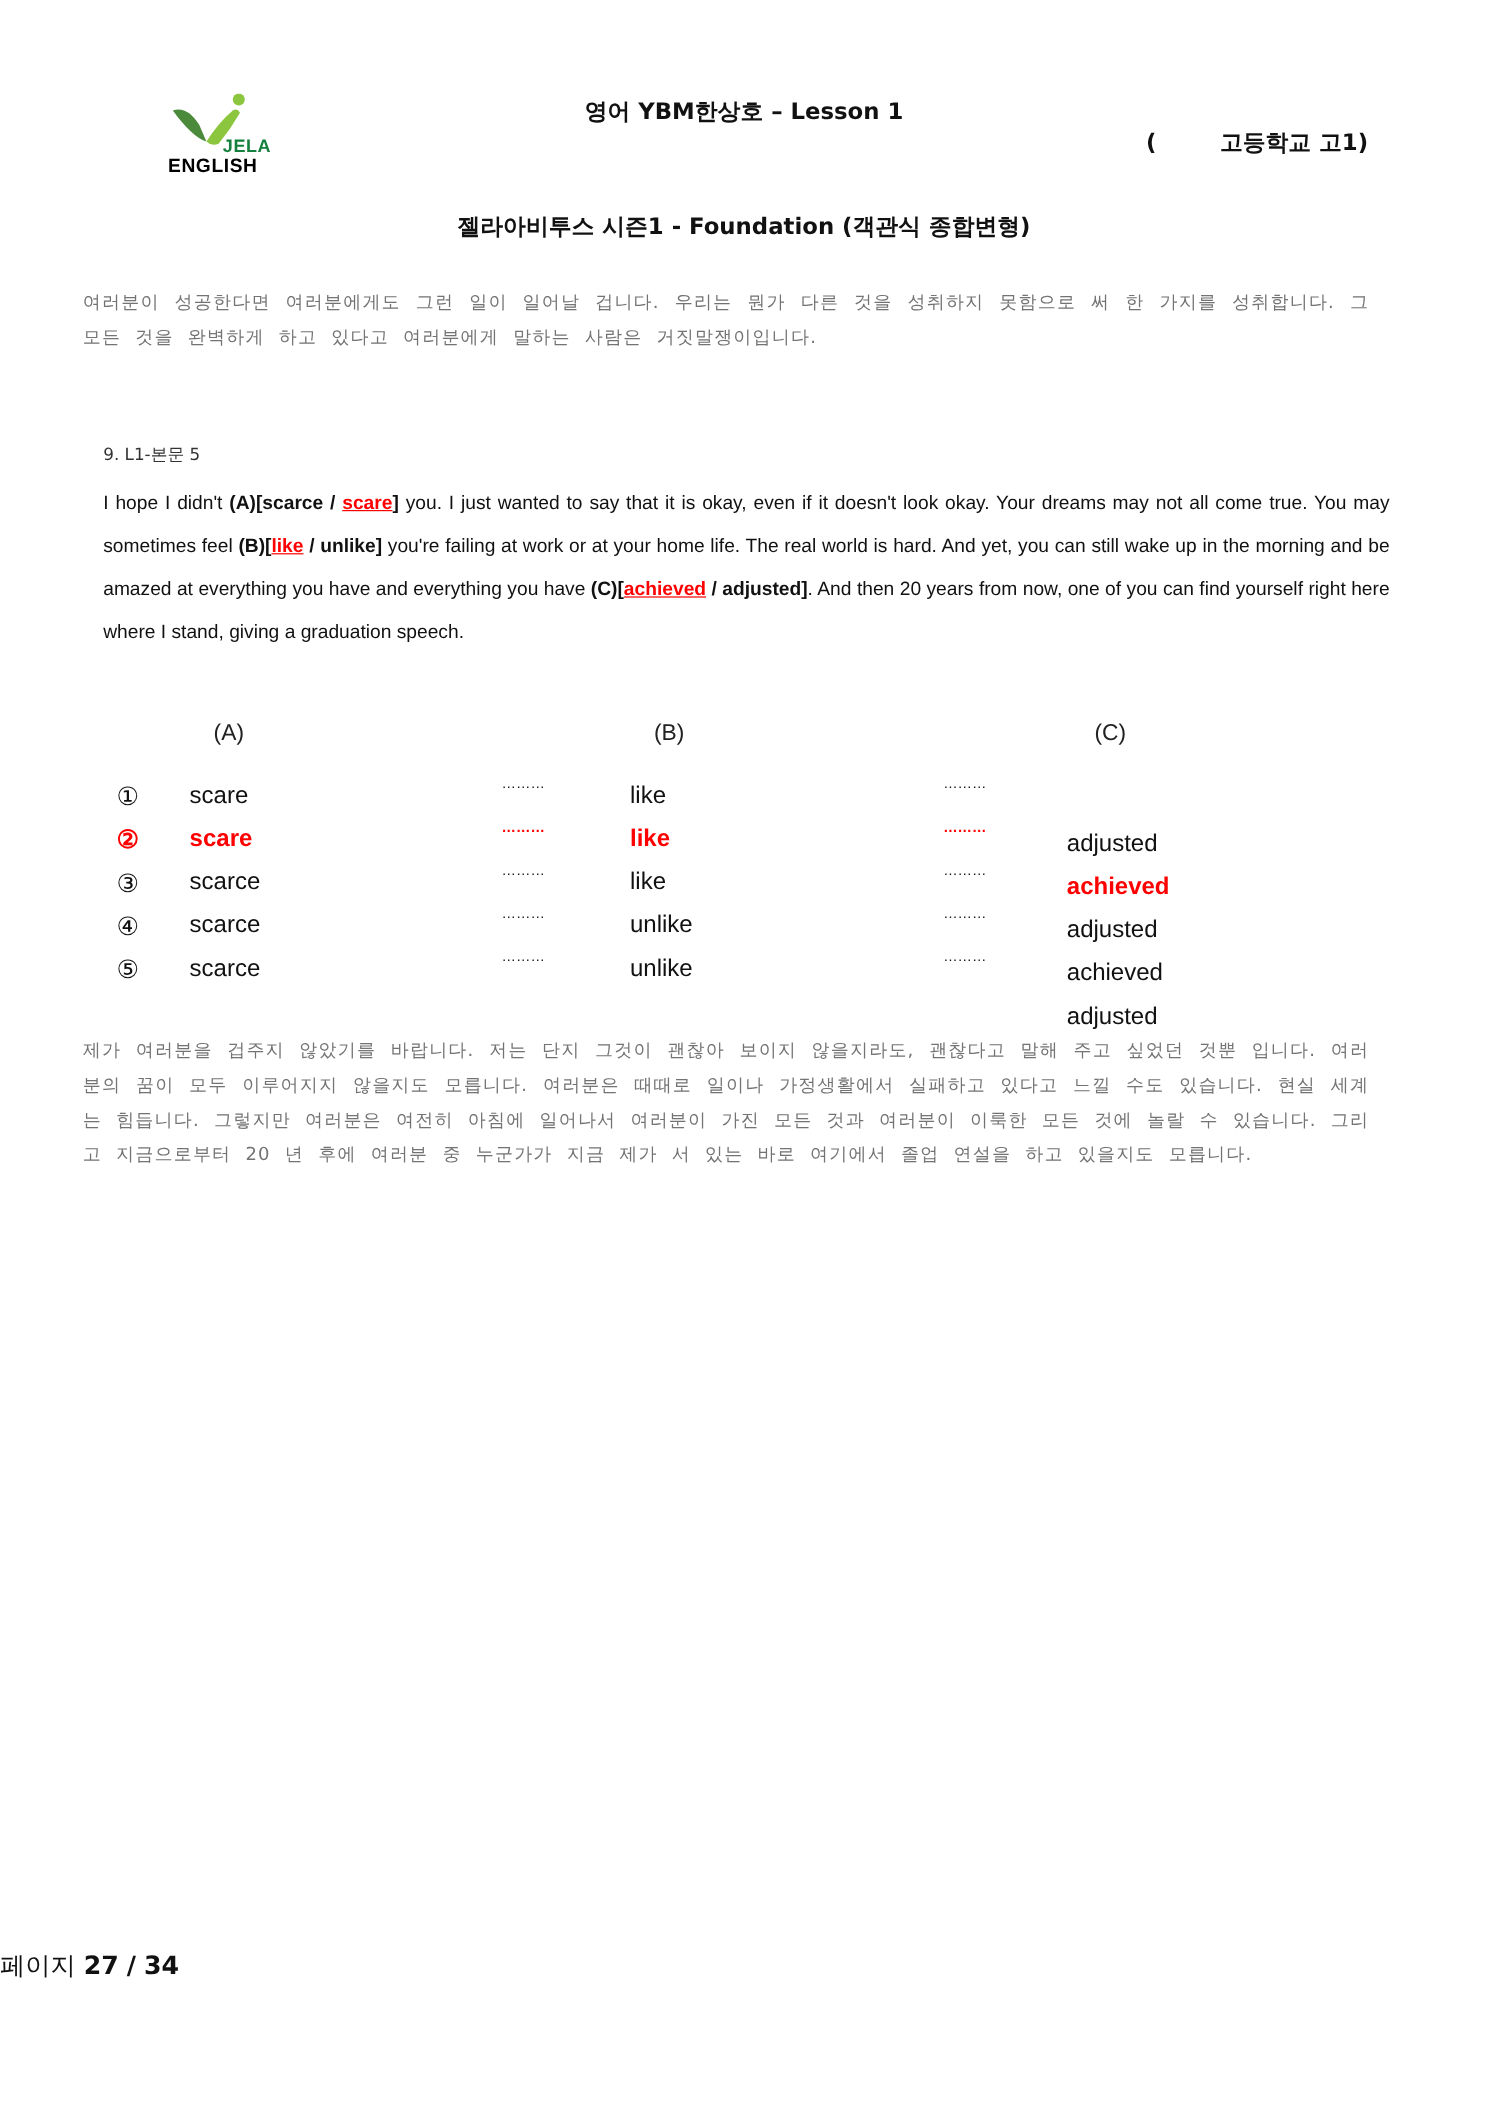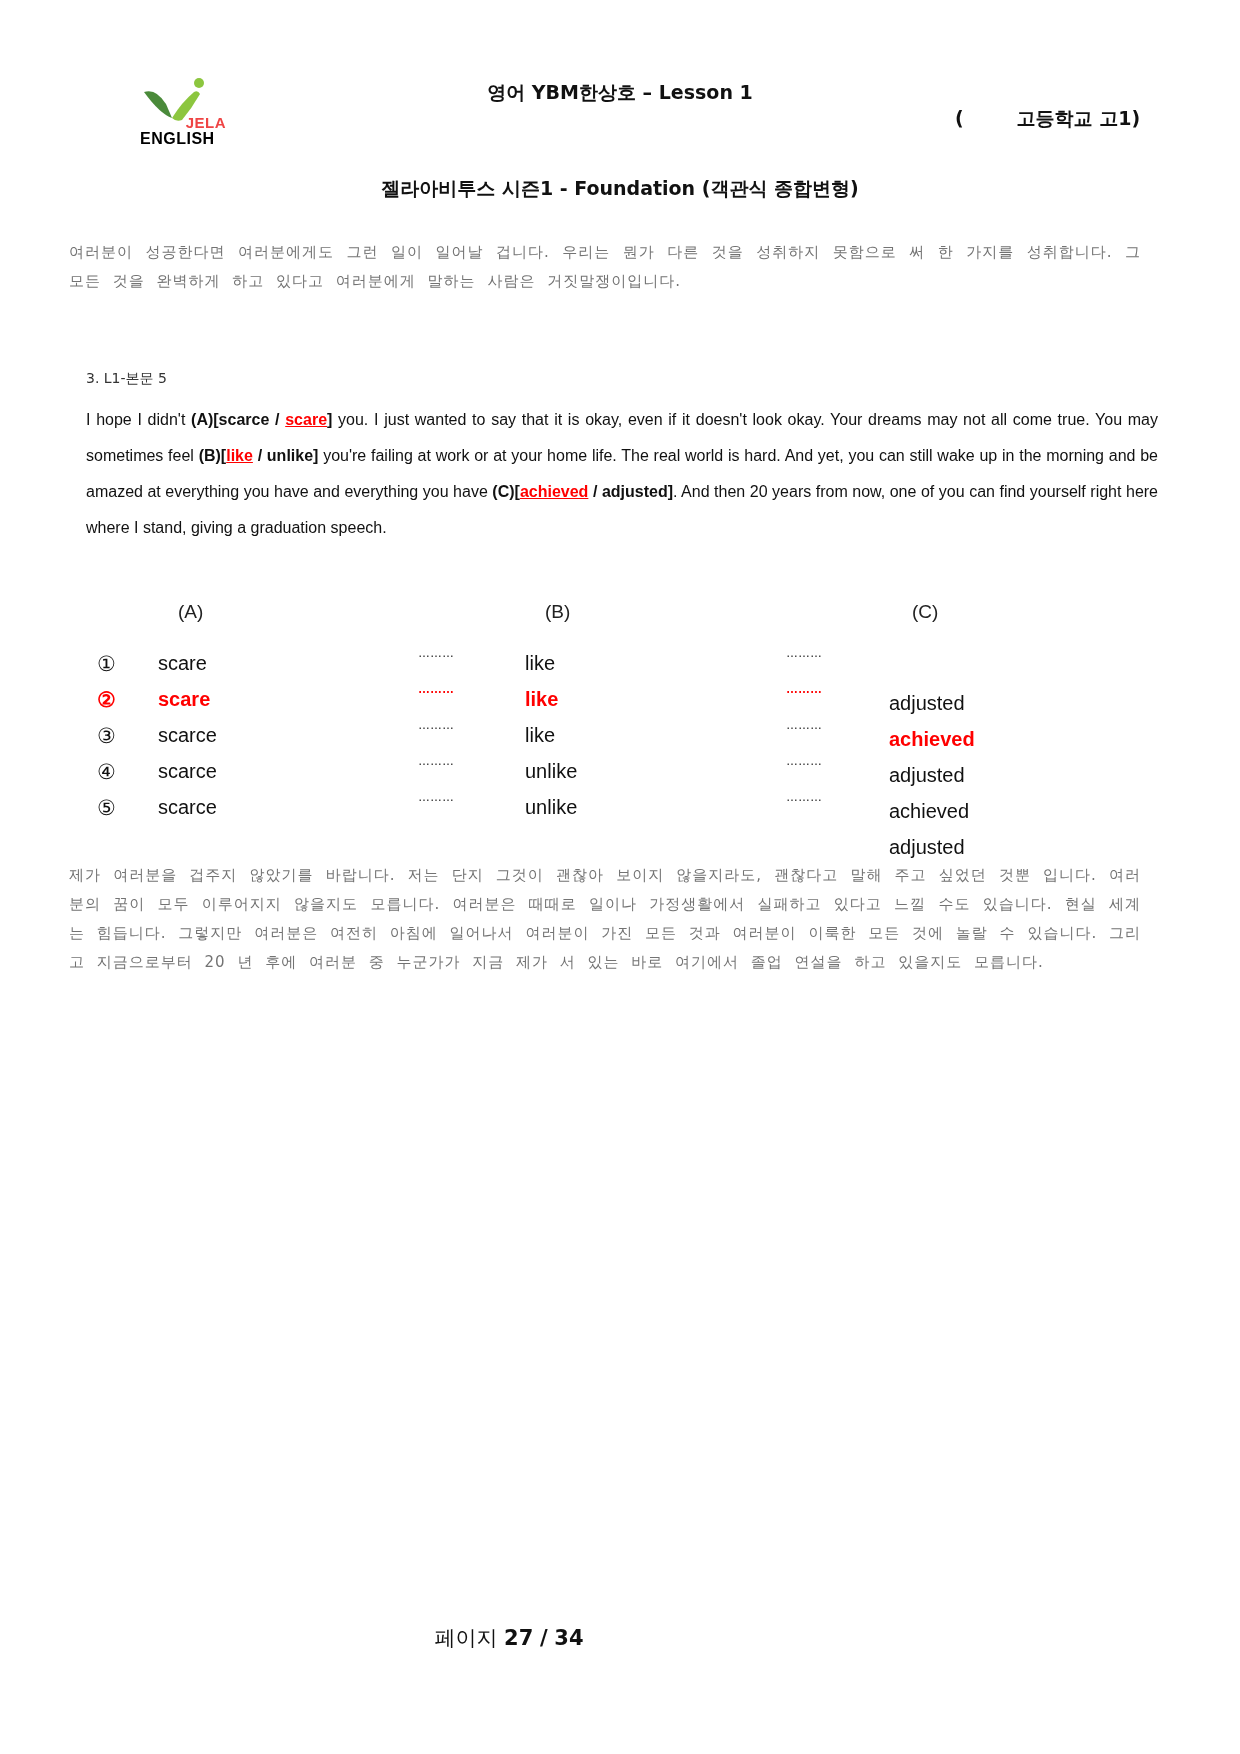--- a/index.html
+++ b/index.html
@@ -3,21 +3,21 @@
   <meta charset="utf-8">
   <style>
     html, body { margin: 0; padding: 0; background: #ffffff; }
     body { width: 1240px; height: 1754px; position: relative; overflow: hidden;
            font-family: "DejaVu Sans", "Liberation Sans", sans-serif; color: #111; }
 
     
     .logo { position: absolute; left: 140px; top: 78px; width: 100px; height: 76px; }
     .logo svg { position: absolute; left: 2px; top: 0; }
     .logo .jela { position: absolute; right: 14px; top: 36px; font-family: "Liberation Sans", sans-serif;
-                  font-weight: bold; font-size: 15px; color: #ef4444; letter-spacing: 0.5px; }
+                  font-weight: bold; font-size: 15px; color: #15803d; letter-spacing: 0.5px; }
     .logo .english { position: absolute; left: 0; top: 52px; font-family: "Liberation Sans", sans-serif;
                      font-weight: bold; font-size: 16px; color: #000000; letter-spacing: 0.5px; }
 
     .title1 { position: absolute; left: 0; width: 1240px; top: 80px; text-align: center;
               font-size: 19px; font-weight: bold; }
     .title2 { position: absolute; left: 0; width: 1240px; top: 132px; text-align: center;
               font-size: 19px; font-weight: bold; margin-top: 44px; }
     .school { position: absolute; left: 955px; top: 106px; font-size: 19px; font-weight: bold; white-space: pre; text-align: center; }
 
     
@@ -39,21 +39,21 @@
                font-family: "Liberation Sans", sans-serif; color: #111; }
     .opt-row span { position: absolute; top: 0; }
     .opt-row .num { left: 97px; font-size: 21px; }
     .opt-row .a { left: 158px; }
     .opt-row .dots1 { left: 418px; top: -6px; letter-spacing: 0; font-size: 12px; }
     .opt-row .b { left: 525px; }
     .opt-row .dots2 { left: 786px; top: -6px; font-size: 12px; }
     .opt-row .c { left: 889px; margin-top: 40px; }
     .opt-row.correct { color: #ff0000; font-weight: bold; }
 
-    .footer { position: absolute; left: 0; width: 1018px; top: 1624px; text-align: center; font-size: 21px; }
+    .footer { position: absolute; left: 0; width: 1018px; top: 1624px; font-size: 21px; }
     .footer b { font-weight: bold; }
   </style>
 </head>
 <body>
 
 <div class="logo">
   <svg width="80" height="44" viewBox="0 0 80 44">
     <path d="M2 14 Q14 10 24 26 L30 40 Q18 36 2 14 Z" fill="#4a8a3a"></path>
     <path d="M30 40 Q40 24 52 14 Q56 12 58 16 Q50 30 40 42 Q34 44 30 40 Z" fill="#8cc63f"></path>
     <circle cx="57" cy="5" r="5" fill="#8cc63f"></circle>
@@ -61,21 +61,21 @@
   <span class="jela">JELA</span>
   <span class="english">ENGLISH</span>
 </div>
 
 <div class="title1">영어 YBM한상호 – Lesson 1</div>
 <div class="title2">젤라아비투스 시즌1 - Foundation (객관식 종합변형)</div>
 <div class="school">(        고등학교 고1)</div>
 
 <div class="kor kor1">여러분이 성공한다면 여러분에게도 그런 일이 일어날 겁니다. 우리는 뭔가 다른 것을 성취하지 못함으로 써 한 가지를 성취합니다. 그 모든 것을 완벽하게 하고 있다고 여러분에게 말하는 사람은 거짓말쟁이입니다.</div>
 
-<div class="qlabel">3. L1-본문 5</div>
+<div class="qlabel">9. L1-본문 5</div>
 
 <div class="passage"><span>I hope I didn't </span><b>(A)[scarce / </b><span class="ans">scare</span><b>]</b><span> you. I just wanted to say that it is okay, even if it doesn't look okay. Your dreams may not all come true. You may sometimes feel </span><b>(B)[</b><span class="ans">like</span><b> / unlike]</b><span> you're failing at work or at your home life. The real world is hard. And yet, you can still wake up in the morning and be amazed at everything you have and everything you have </span><b>(C)[</b><span class="ans">achieved</span><b> / adjusted]</b><span>. And then 20 years from now, one of you can find yourself right here where I stand, giving a graduation speech.</span></div>
 
 <div class="colhdr" style="left:178px;">(A)</div>
 <div class="colhdr" style="left:545px;">(B)</div>
 <div class="colhdr" style="left:912px;">(C)</div>
 
 <div class="opt-row" style="top:652px;">
   <span class="num">①</span>
   <span class="a">scare</span>

